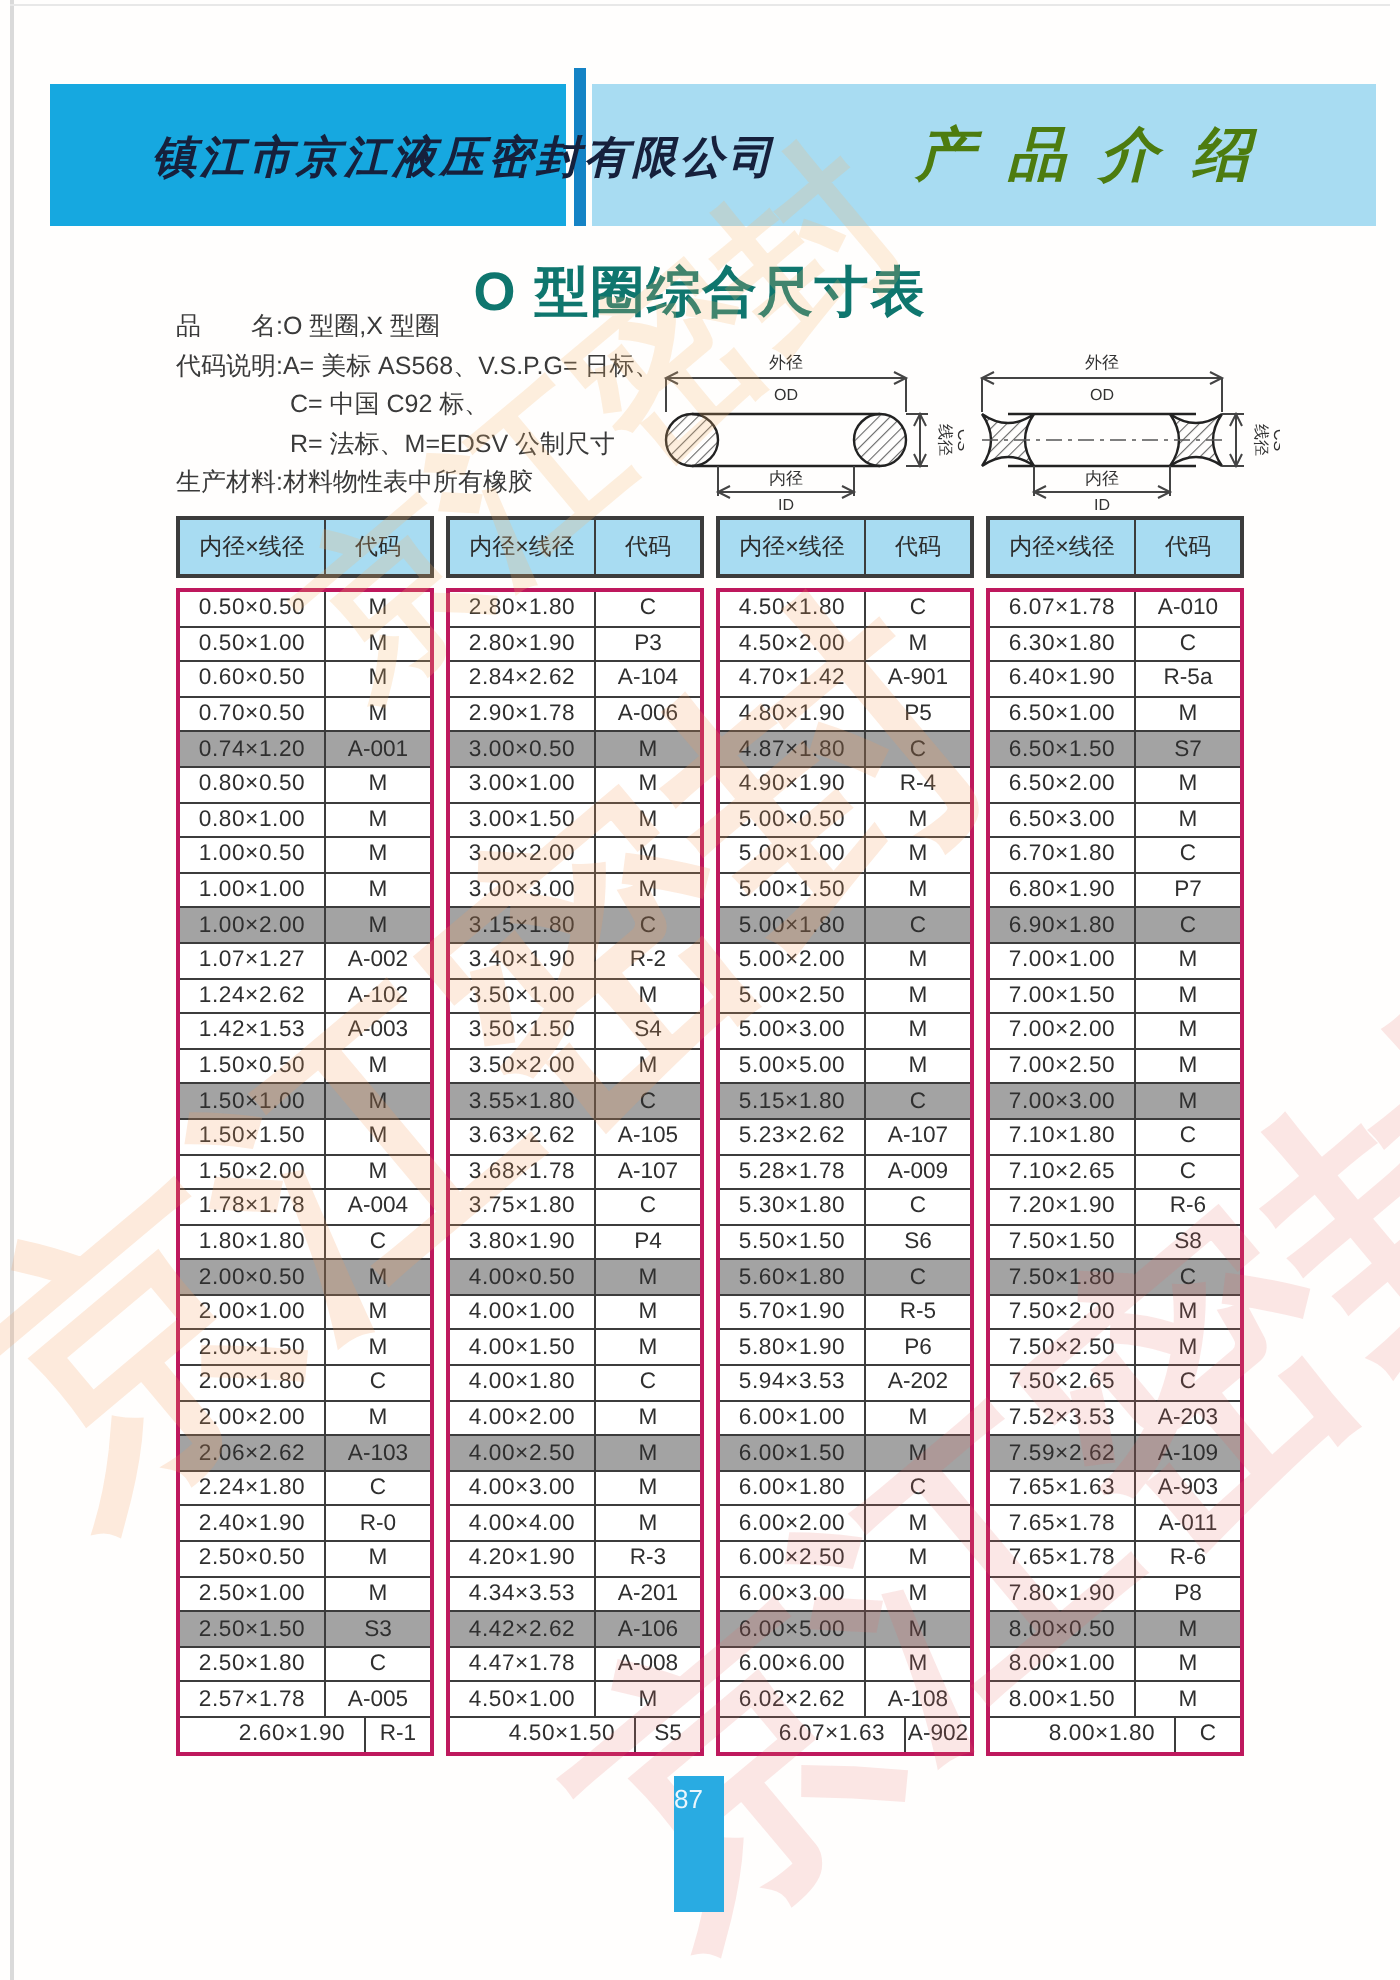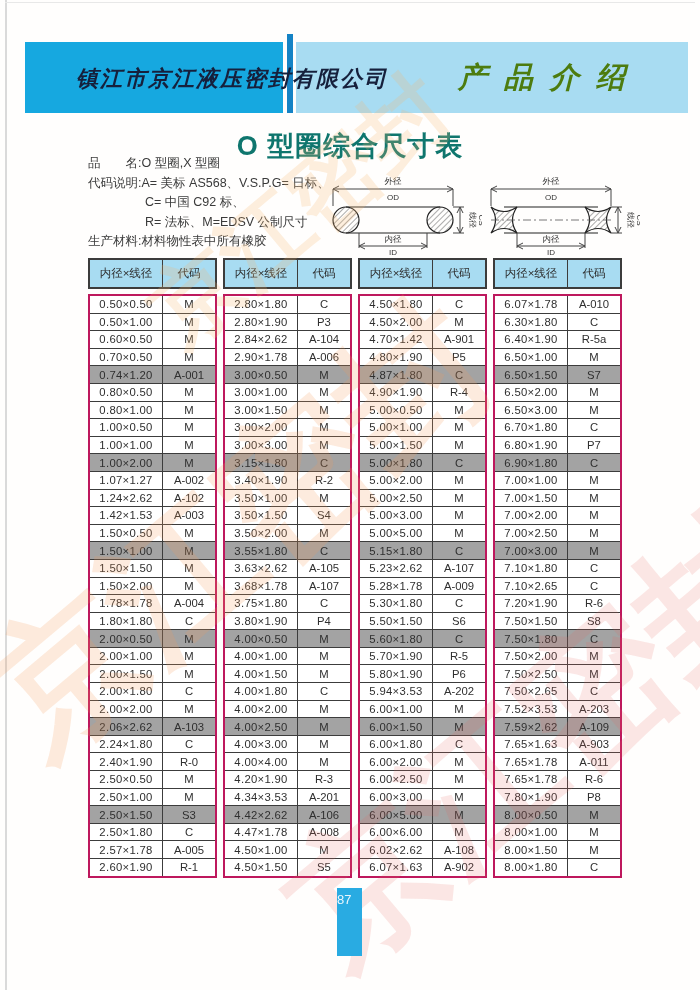--- a/index.html
+++ b/index.html
@@ -42,21 +42,21 @@
   .table-area{position:absolute;left:88px;top:258px;display:flex;gap:6px;z-index:2;}
   .tgroup{width:129px;}
   .thead{
     display:flex;height:27px;background:#a8dcf2;border:2px solid #3c3c3c;margin-bottom:5px;
   }
   .th{display:flex;align-items:center;justify-content:center;font-size:11.5px;color:#2c2c2c;}
   .thead .c-size{width:72px;border-right:1px solid #3c3c3c;}
   .thead .c-code{flex:1;}
   .tbody{border:2px solid #be185d;background:#fff;}
   .trow{display:flex;height:16.6px;border-bottom:1px solid #3c3c3c;}
-  .trow:last-child{border-bottom:none;}
+  .trow:last-child{border-bottom:none;padding-left:20px;}
   .trow.hl{background:#a3a3a3;}
   .td{display:flex;align-items:center;justify-content:center;font-size:11.3px;color:#2f2f2f;}
   .td.c-size{width:72px;border-right:1px solid #3c3c3c;letter-spacing:0.3px;}
   .td.c-code{flex:1;}
 
   .page-badge{
     position:absolute;left:337px;top:888px;width:25px;height:68px;background:#29abe2;
     color:#eaf6fd;font-size:13px;padding-top:4px;box-sizing:border-box;z-index:4;
   }
 

